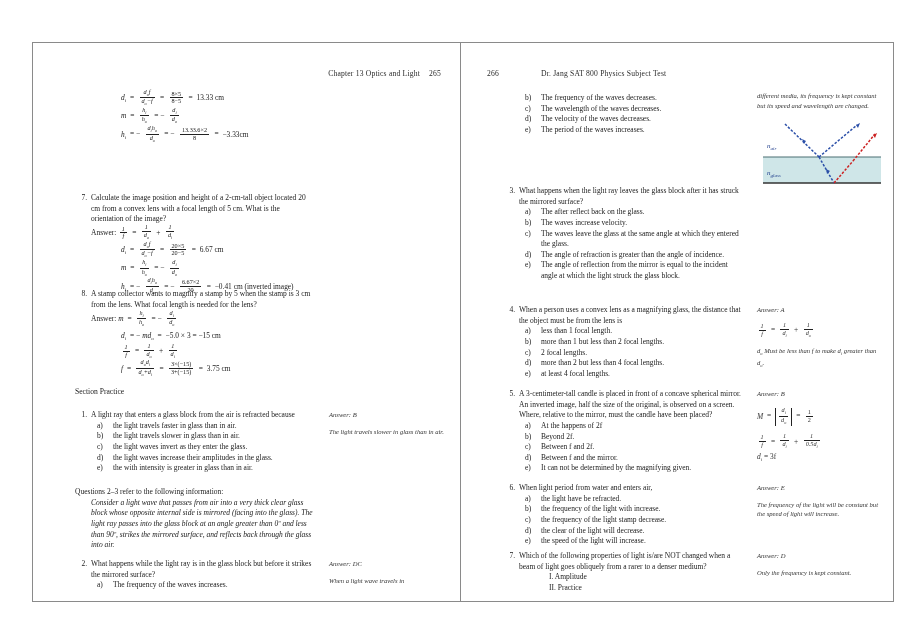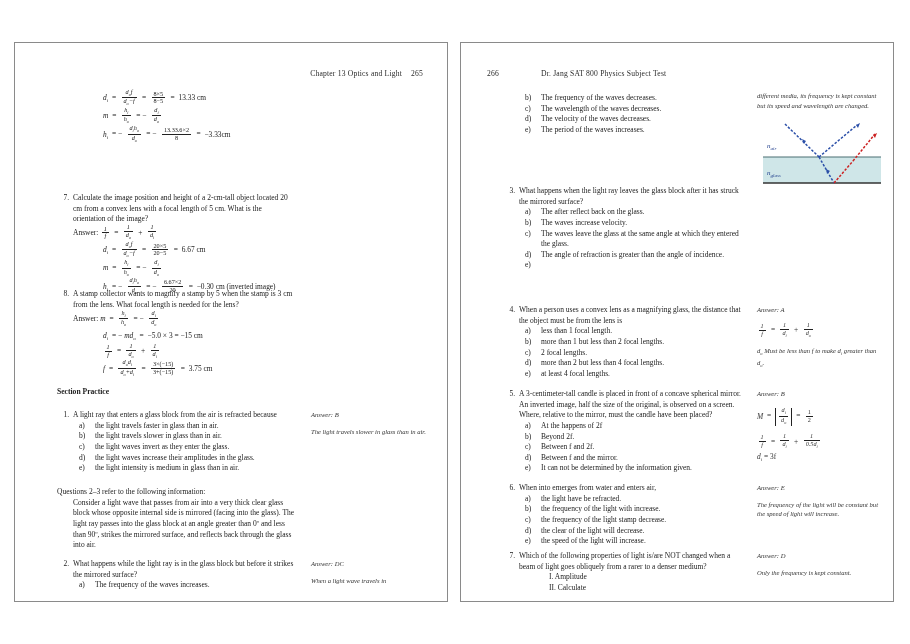--- a/index.html
+++ b/index.html
@@ -20,21 +20,21 @@
     height: 644px;
   }
   .page {
     position: absolute;
     background: #ffffff;
     border: 1px solid #8a8a8a;
     box-shadow: 0 0 0 0 rgba(0,0,0,0);
     overflow: hidden;
   }
   #page-left {
-    left: 14px;
+    left: 32px;
     top: 42px;
     width: 432px;
     height: 558px;
   }
   #page-right {
     left: 460px;
     top: 42px;
     width: 432px;
     height: 558px;
   }
@@ -110,25 +110,25 @@
     width: 12px;
   }
   ul.romans {
     list-style: none;
     margin: 0;
     padding: 0 0 0 46px;
   }
   ul.romans li { padding-left: 0; }
 
   .sec-head {
-    font-weight: bold;
+    font-weight: normal;
     font-size: 7.6px;
   }
 
-  .plain-para { padding-left: 16px; }
+  .plain-para { padding-left: 16px; font-style: italic; }
   .hang0 { padding-left: 0; }
 
   
   .math {
     font-family: "Liberation Serif", serif;
     font-style: italic;
     font-size: 7.4px;
     white-space: nowrap;
     line-height: 1.9;
   }
@@ -241,21 +241,21 @@
             m <span class="op">=</span>
             <span class="frac"><span class="num">h<sub>i</sub></span><span class="den">h<sub>o</sub></span></span>
             <span class="op">= −</span>
             <span class="frac"><span class="num">d<sub>i</sub></span><span class="den">d<sub>o</sub></span></span>
           </span>
           <span class="eqline">
             h<sub>i</sub> <span class="op">= −</span>
             <span class="frac"><span class="num">d<sub>i</sub>h<sub>o</sub></span><span class="den">d<sub>o</sub></span></span>
             <span class="op">= −</span>
             <span class="frac"><span class="num rm">6.67×2</span><span class="den rm">20</span></span>
-            <span class="op">=</span> <span class="rm">−0.30 cm (inverted image)</span>
+            <span class="op">=</span> <span class="rm">−0.41 cm (inverted image)</span>
           </span>
         </div>
       </div>
 
       <div class="col-main" style="top:246px;">
         <div class="q">
           <span class="qnum">8.</span>
           <span class="qbody">A stamp collector wants to magnify a stamp by 5 when the stamp is 3 cm from the lens. What focal length is needed for the lens?</span>
         </div>
         <div style="padding-left:16px;">
@@ -294,21 +294,21 @@
       <div class="col-main" style="top:367px;">
         <div class="q">
           <span class="qnum">1.</span>
           <span class="qbody">A light ray that enters a glass block from the air is refracted because</span>
         </div>
         <ol class="choices">
           <li><span class="lt">a)</span><span>the light travels faster in glass than in air.</span></li>
           <li><span class="lt">b)</span><span>the light travels slower in glass than in air.</span></li>
           <li><span class="lt">c)</span><span>the light waves invert as they enter the glass.</span></li>
           <li><span class="lt">d)</span><span>the light waves increase their amplitudes in the glass.</span></li>
-          <li><span class="lt">e)</span><span>the light intensity is medium in glass than in air.</span></li>
+          <li><span class="lt">e)</span><span>the with intensity is greater in glass than in air.</span></li>
         </ol>
       </div>
 
       <div class="col-margin" style="top:367px;">
         <div class="ans-label">Answer: B</div>
         <div class="margin-note">The light travels slower in glass than in air.</div>
       </div>
 
       <div class="col-main" style="top:444px;">
         <div class="hang0">Questions 2–3 refer to the following information:</div>
@@ -378,21 +378,21 @@
       <div class="col-main" style="top:143px;">
         <div class="q">
           <span class="qnum">3.</span>
           <span class="qbody">What happens when the light ray leaves the glass block after it has struck the mirrored surface?</span>
         </div>
         <ol class="choices">
           <li><span class="lt">a)</span><span>The after reflect back on the glass.</span></li>
           <li><span class="lt">b)</span><span>The waves increase velocity.</span></li>
           <li><span class="lt">c)</span><span>The waves leave the glass at the same angle at which they entered the glass.</span></li>
           <li><span class="lt">d)</span><span>The angle of refraction is greater than the angle of incidence.</span></li>
-          <li><span class="lt">e)</span></li>
+          <li><span class="lt">e)</span><span>The angle of reflection from the mirror is equal to the incident angle at which the light struck the glass block.</span></li>
         </ol>
       </div>
 
       <div class="col-main" style="top:262px;">
         <div class="q">
           <span class="qnum">4.</span>
           <span class="qbody">When a person uses a convex lens as a magnifying glass, the distance that the object must be from the lens is</span>
         </div>
         <ol class="choices">
           <li><span class="lt">a)</span><span>less than 1 focal length.</span></li>
@@ -422,21 +422,21 @@
       <div class="col-main" style="top:346px;">
         <div class="q">
           <span class="qnum">5.</span>
           <span class="qbody">A 3-centimeter-tall candle is placed in front of a concave spherical mirror. An inverted image, half the size of the original, is observed on a screen. Where, relative to the mirror, must the candle have been placed?</span>
         </div>
         <ol class="choices">
           <li><span class="lt">a)</span><span>At the happens of 2f</span></li>
           <li><span class="lt">b)</span><span>Beyond 2f.</span></li>
           <li><span class="lt">c)</span><span>Between f and 2f.</span></li>
           <li><span class="lt">d)</span><span>Between f and the mirror.</span></li>
-          <li><span class="lt">e)</span><span>It can not be determined by the information given.</span></li>
+          <li><span class="lt">e)</span><span>It can not be determined by the magnifying given.</span></li>
         </ol>
       </div>
 
       <div class="col-margin" style="top:346px;">
         <div class="ans-label">Answer: B</div>
         <div class="math" style="font-style:italic; margin-top:9px;">
           <span>M</span>
           <span class="op">=</span>
           <span class="abs"><span class="frac"><span class="num">d<sub>i</sub></span><span class="den">d<sub>o</sub></span></span></span>
           <span class="op">=</span>
@@ -452,21 +452,21 @@
           </span>
           <span class="eqline">
             d<sub>i</sub> <span class="rm">= 3f</span>
           </span>
         </div>
       </div>
 
       <div class="col-main" style="top:440px;">
         <div class="q">
           <span class="qnum">6.</span>
-          <span class="qbody">When into emerges from water and enters air,</span>
+          <span class="qbody">When light period from water and enters air,</span>
         </div>
         <ol class="choices">
           <li><span class="lt">a)</span><span>the light have be refracted.</span></li>
           <li><span class="lt">b)</span><span>the frequency of the light with increase.</span></li>
           <li><span class="lt">c)</span><span>the frequency of the light stamp decrease.</span></li>
           <li><span class="lt">d)</span><span>the clear of the light will decrease.</span></li>
           <li><span class="lt">e)</span><span>the speed of the light will increase.</span></li>
         </ol>
       </div>
 
@@ -475,21 +475,21 @@
         <div class="margin-note">The frequency of the light will be constant but the speed of light will increase.</div>
       </div>
 
       <div class="col-main" style="top:508px;">
         <div class="q">
           <span class="qnum">7.</span>
           <span class="qbody">Which of the following properties of light is/are NOT changed when a beam of light goes obliquely from a rarer to a denser medium?</span>
         </div>
         <ul class="romans">
           <li>I. Amplitude</li>
-          <li>II. Calculate</li>
+          <li>II. Practice</li>
         </ul>
       </div>
 
       <div class="col-margin" style="top:508px;">
         <div class="ans-label">Answer: D</div>
         <div class="margin-note">Only the frequency is kept constant.</div>
       </div>
 
     </div>
   </div>

